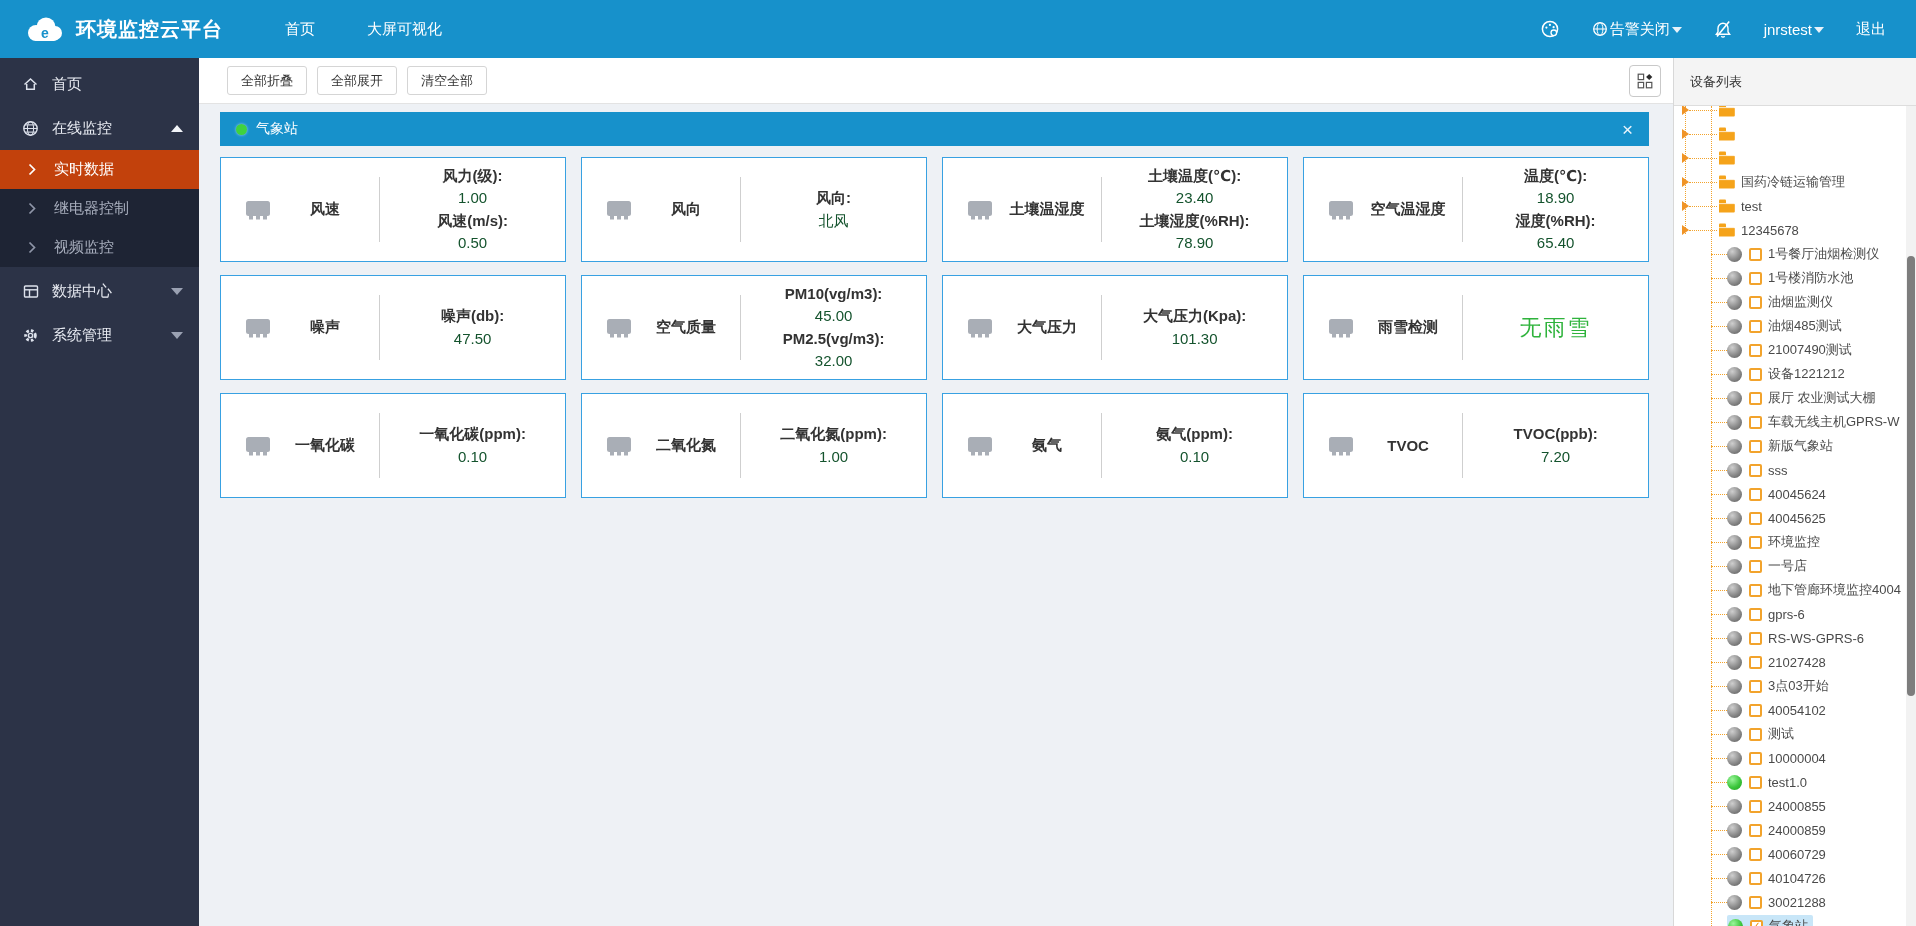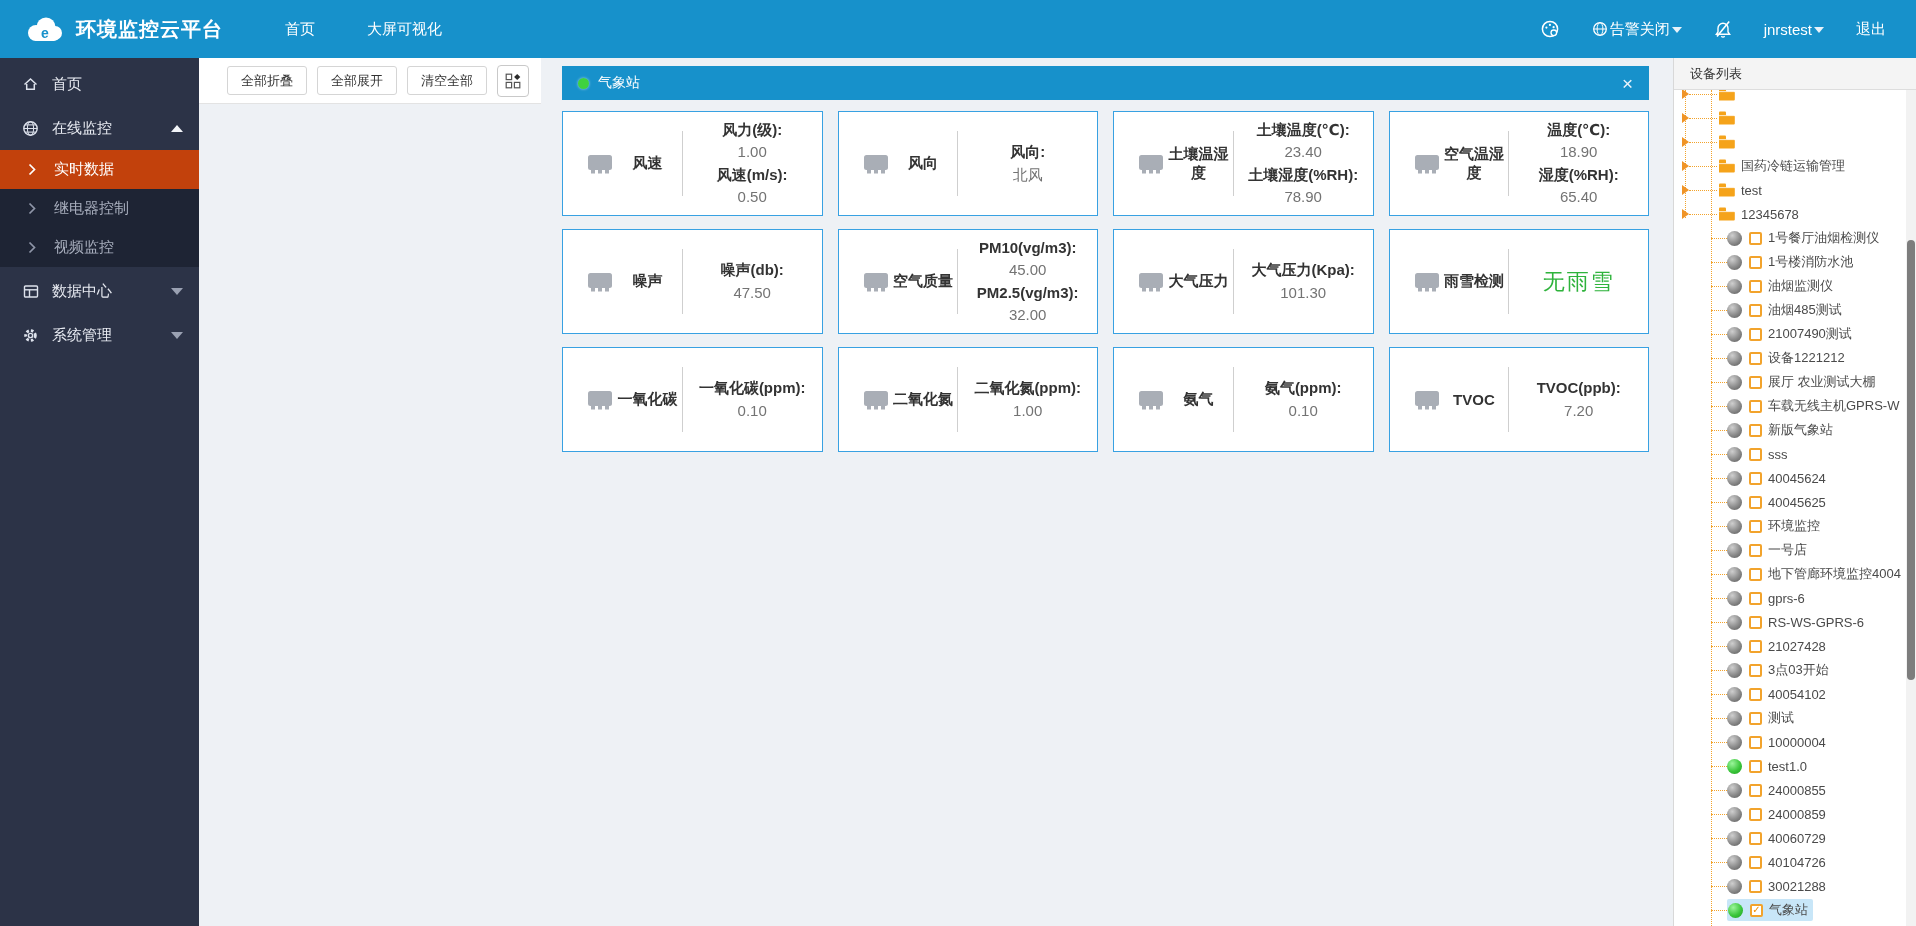--- a/index.html
+++ b/index.html
@@ -24,45 +24,45 @@
   .side-item { height:44px; display:flex; align-items:center; padding-left:22px; color:#e8ebf2; font-size:15px; position:relative; cursor:pointer; }
   .side-item .s-icon { width:17px; display:inline-flex; justify-content:center; margin-right:13px; }
   .caret-up { position:absolute; right:16px; width:0; height:0; border-left:6px solid transparent; border-right:6px solid transparent; border-bottom:7px solid #f2f4f8; }
   .caret-dn { position:absolute; right:16px; width:0; height:0; border-left:6px solid transparent; border-right:6px solid transparent; border-top:7px solid #9aa1b2; }
   .side-sub { background:#1e2434; }
   .sub-item { height:39px; display:flex; align-items:center; padding-left:28px; color:#a8aebd; font-size:15px; cursor:pointer; }
   .sub-item .s-icon { width:12px; margin-right:14px; display:inline-flex; }
   .sub-item.active { background:#c2410c; color:#fff; }
 
   
-  .main { flex:1; min-width:0; background:#eef1f5; display:flex; }
+  .main { flex:1; min-width:0; background:#eef1f5; display:flex; flex-direction:column; }
   .toolbar { height:46px; background:#fff; border-bottom:1px solid #e3e3e3; display:flex; align-items:center; padding:0 12px 0 28px; gap:10px; flex:none; }
   .tbtn { height:29px; padding:0 13px; background:#fff; border:1px solid #d5d5d5; border-radius:3px; font-size:13px; color:#333; cursor:pointer; font-family:inherit; }
   .grid-btn { margin-left:auto; width:32px; height:32px; border:1px solid #c9c9c9; border-radius:4px; background:#fff; display:flex; align-items:center; justify-content:center; cursor:pointer; }
 
   .content { flex:1; padding:8px 24px 0 21px; overflow:hidden; }
   .panel-header { height:34px; background:#1791cb; display:flex; align-items:center; padding:0 16px; color:#fff; }
   .status-dot { width:11px; height:11px; border-radius:50%; background:#3fd23f; box-shadow:0 0 3px rgba(255,255,255,.6); margin-right:9px; }
   .panel-title { font-size:14px; }
   .panel-close { margin-left:auto; font-size:19px; line-height:1; cursor:pointer; color:#eaf4fb; }
 
   .cards { display:grid; grid-template-columns:repeat(4,1fr); gap:13px 15px; margin-top:11px; }
   .card { height:105px; background:#fff; border:1px solid #38a1e2; display:flex; align-items:center; }
   .card-left { width:46%; height:100%; display:flex; align-items:center; }
   .dev-icon { margin-left:24px; flex:none; }
   .card-name { flex:1; text-align:center; font-size:15px; font-weight:bold; color:#333; padding:0 4px; }
   .card-sep { width:1px; height:64%; background:#cfcfcf; flex:none; }
   .card-right { flex:1; text-align:center; font-size:15px; line-height:1.5; }
   .r-label { font-weight:bold; color:#333; }
-  .r-value { color:#737373; }
+  .r-value { color:#14532d; }
   .big-value { font-size:22px; color:#2fb33c; letter-spacing:2px; }
 
   
   .devpanel { width:243px; flex:none; background:#fff; border-left:1px solid #d8d8d8; display:flex; flex-direction:column; }
-  .devpanel-header { height:32px; flex:none; background:#f4f4f4; border-bottom:1px solid #ddd; display:flex; align-items:center; padding-left:16px; font-size:13px; color:#333; }
+  .devpanel-header { height:48px; flex:none; background:#f4f4f4; border-bottom:1px solid #ddd; display:flex; align-items:center; padding-left:16px; font-size:13px; color:#333; }
   .tree-wrap { position:relative; flex:1; overflow:hidden; }
   .tree { margin-top:-8px; position:relative; }
   .vline  { position:absolute; left:37px; top:0; height:838px; border-left:1px dotted #f2a32c; }
   .vline2 { position:absolute; left:11px; top:0; height:128px; border-left:1px dotted #f2a32c; }
   .tree-row { height:24px; display:flex; align-items:center; font-size:13px; color:#4a4a4a; white-space:nowrap; position:relative; z-index:1; cursor:pointer; }
   .tree-row.folder { padding-left:8px; }
   .tree-row.device { padding-left:37px; }
   .toggle { width:0; height:0; border-top:5px solid transparent; border-bottom:5px solid transparent; border-left:7px solid #f09426; flex:none; }
   .hline { border-top:1px dotted #f2a32c; flex:none; }
   .hline.f { width:28px; }

